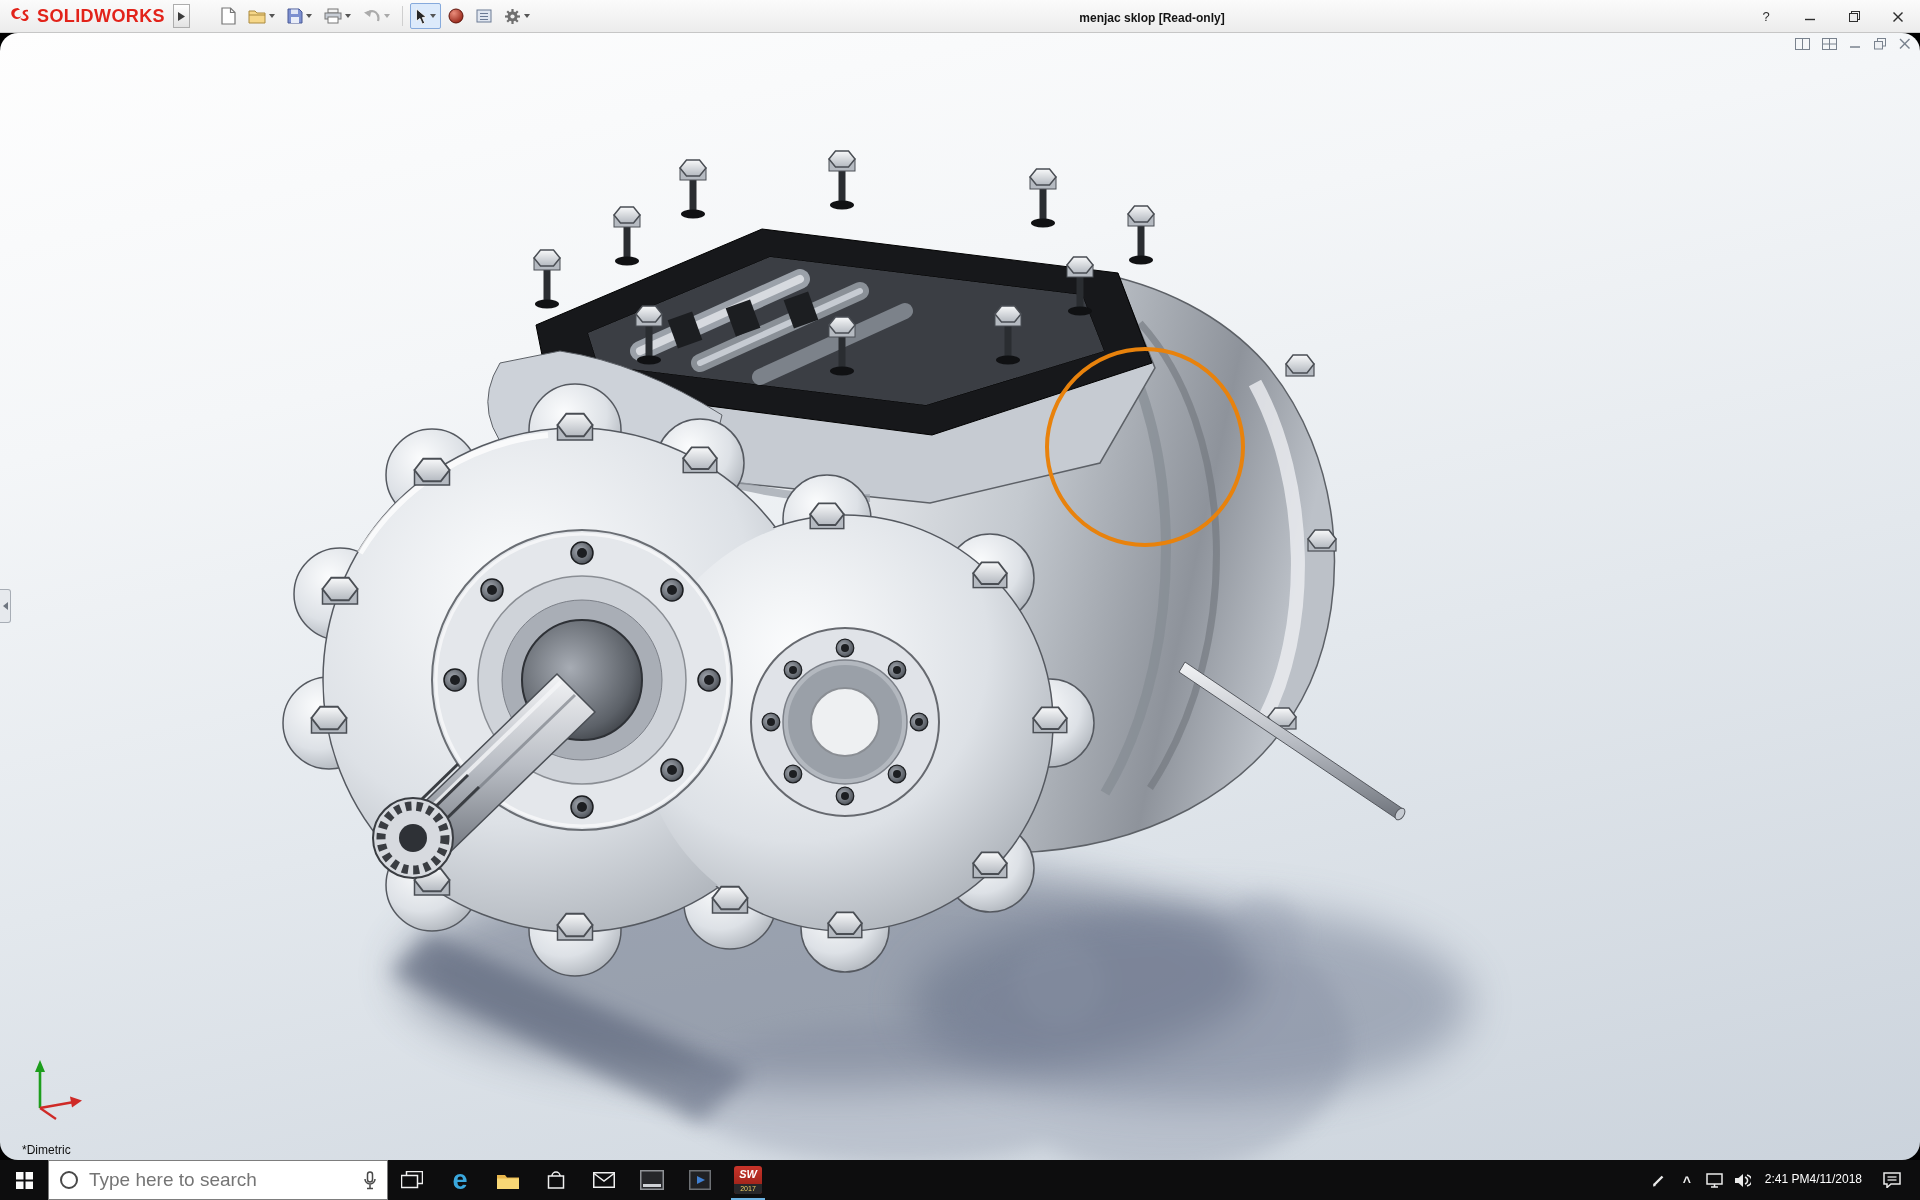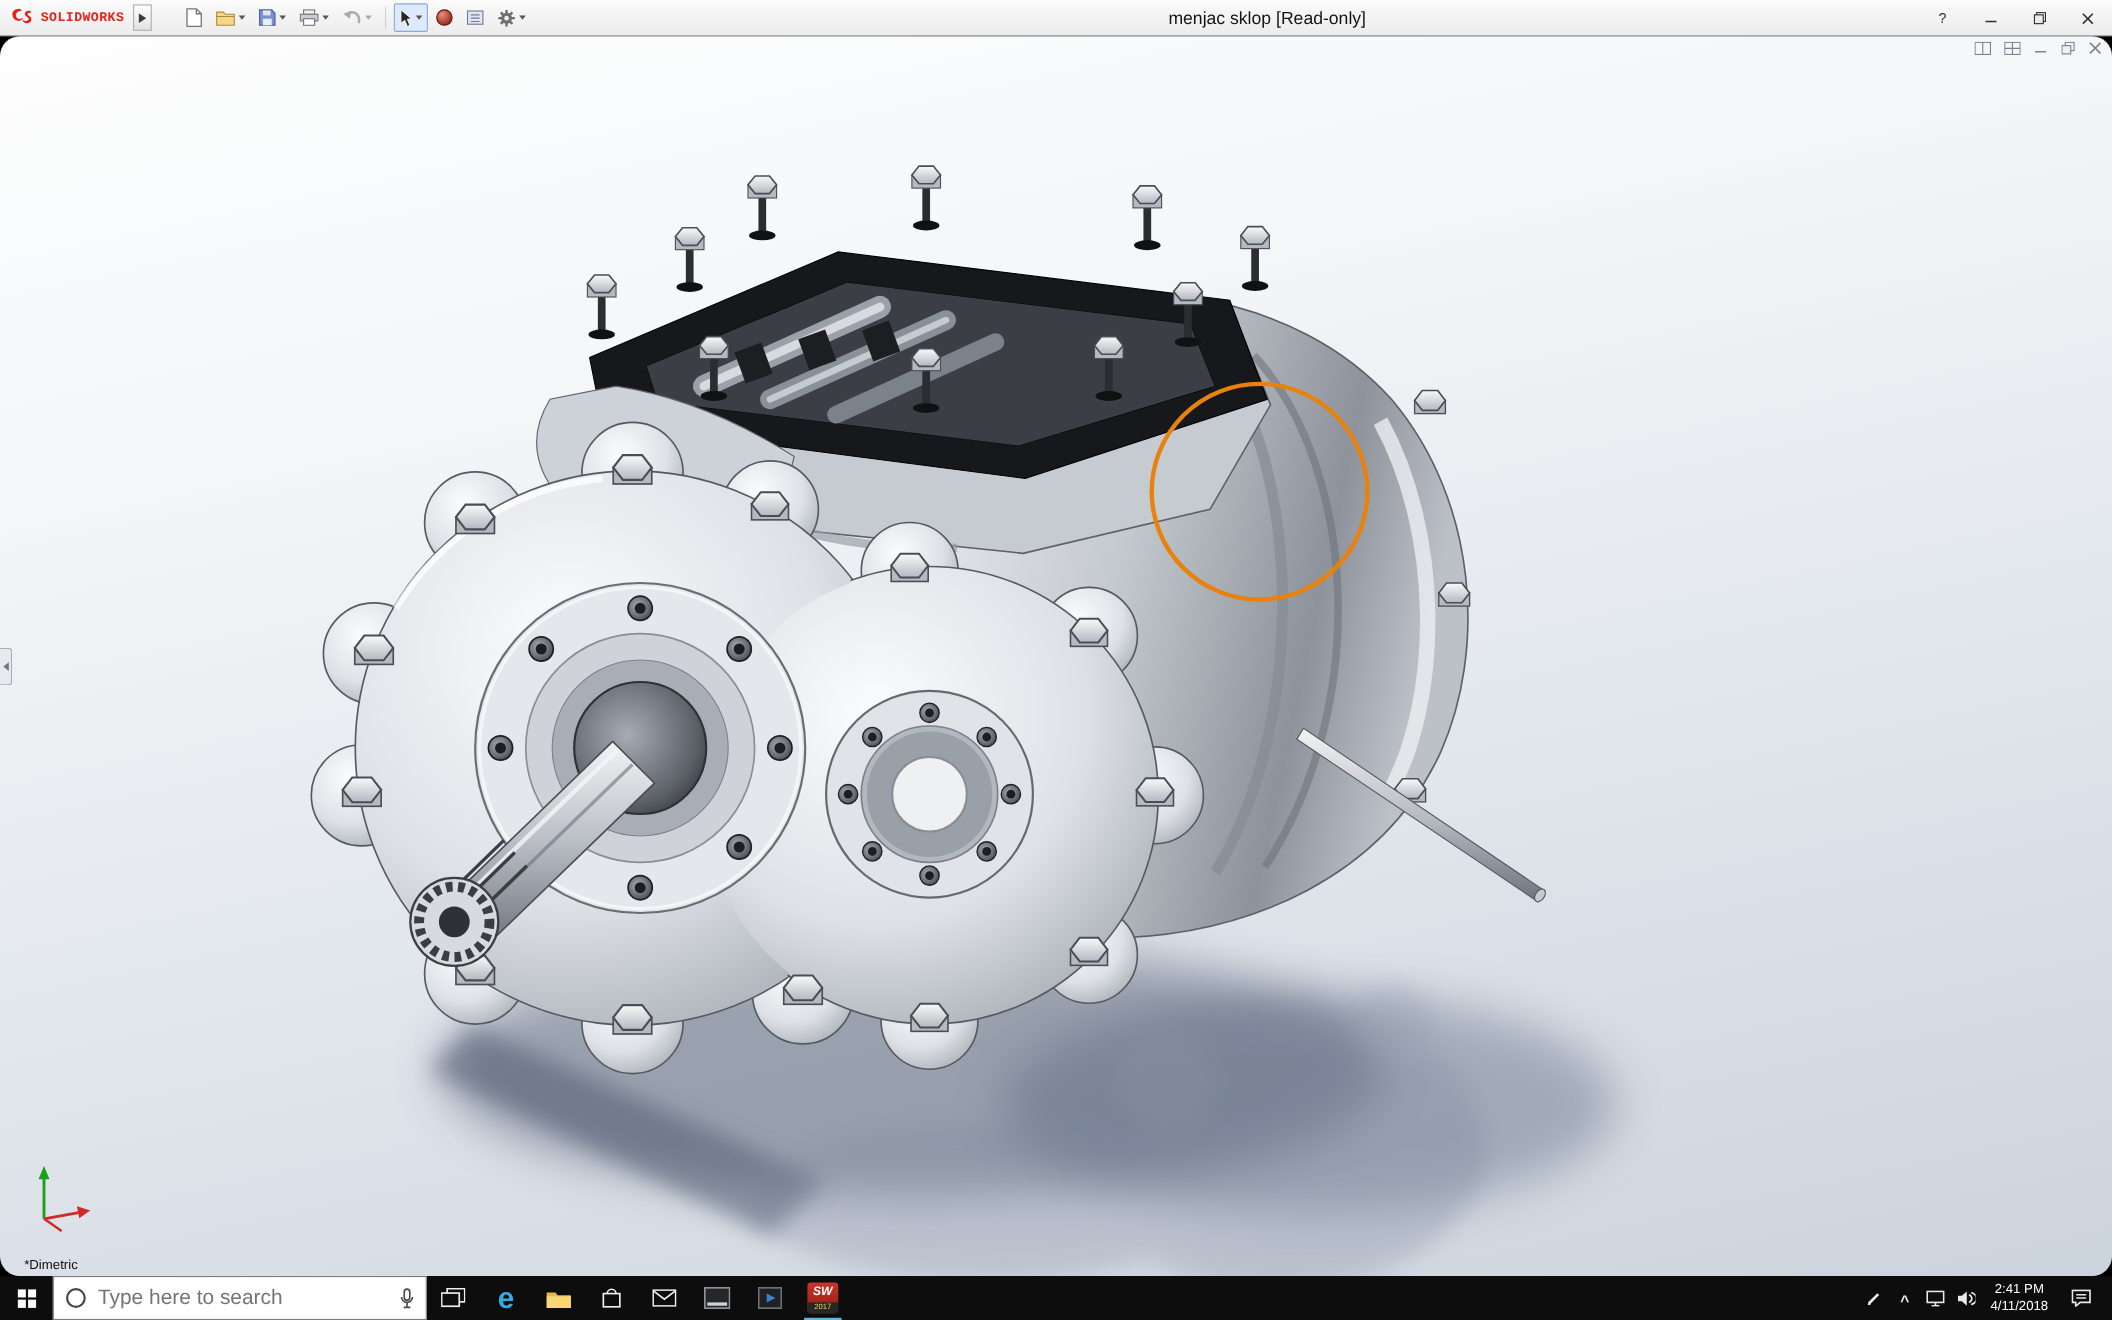--- a/index.html
+++ b/index.html
@@ -4,32 +4,32 @@
 <style>
   * { box-sizing: border-box; margin: 0; padding: 0; }
   html,body { width:1920px; height:1200px; overflow:hidden; font-family:"Liberation Sans", sans-serif; background:#000; }
   .screen { position:relative; width:1920px; height:1200px; }
 
   
   .titlebar { position:absolute; top:0; left:0; width:1920px; height:33px;
     background:linear-gradient(#fbfbfb,#ececec); border-bottom:1px solid #c6c6c6;
     display:flex; align-items:center; z-index:30; }
   .brand { display:flex; align-items:center; gap:5px; padding-left:8px; height:100%; }
-  .brand-text { color:#e2231a; font-weight:bold; font-size:12px; letter-spacing:.4px;font-family:Liberation Mono, monospace; }
+  .brand-text { color:#e2231a; font-weight:bold; font-size:18px; letter-spacing:.4px; }
   .flyout { margin-left:8px; width:17px; height:24px; border:1px solid #adadad;
     background:linear-gradient(#fff,#e2e2e2); display:flex; align-items:center; justify-content:center; }
   .flyout svg { display:block; }
   .toolbar { display:flex; align-items:center; margin-left:26px; gap:2px; }
   .tool { height:26px; display:flex; align-items:center; padding:0 4px; gap:3px; border:1px solid transparent; border-radius:2px; }
   .tool.selected { border:1px solid #86aadc; background:#dceafb; }
   .caret { width:0; height:0; border-left:3.5px solid transparent; border-right:3.5px solid transparent; border-top:4px solid #555; }
   .caret.dim { border-top-color:#a9a9a9; }
   .sep { width:1px; height:20px; background:#cfcfcf; margin:0 5px; }
   .doc-title { position:absolute; left:60%; top:0; height:35px; display:flex; align-items:center;
-    transform:translateX(-50%); font-size:16px; color:#141414; white-space:nowrap; }
+    transform:translateX(-50%); font-size:12px; color:#141414; white-space:nowrap;font-weight:bold; }
   .win-controls { position:absolute; right:0; top:0; height:33px; display:flex; }
   .win-btn { width:44px; height:33px; display:flex; align-items:center; justify-content:center; font-size:13px; color:#2e2e2e; }
 
   
   .viewport { position:absolute; top:33px; left:0; width:1920px; height:1127px;
     background:linear-gradient(168deg,#fefefe 0%,#f4f6f8 28%,#e3e8ed 58%,#cbd3dc 100%); overflow:hidden;border-radius:18px; }
   .model-svg { position:absolute; top:0; left:0; }
   .child-controls { position:absolute; top:5px; right:9px; display:flex; gap:12px; z-index:5; }
   .child-controls svg { display:block; }
   .left-tab { position:absolute; left:0; top:556px; width:11px; height:34px; background:#e6e9ed;
@@ -48,21 +48,21 @@
   .tb-app { width:48px; display:flex; align-items:center; justify-content:center; position:relative; }
   .tb-app.active::after { content:""; position:absolute; bottom:0; left:7px; right:7px; height:2px; background:#6cb2e2; }
   .edge-e { font-size:27px; font-weight:bold; color:#3aa7dd; line-height:1; }
   .sw-tile { width:28px; height:28px; background:linear-gradient(#c8342a,#8e1d14); border-radius:3px; overflow:hidden;
     display:flex; flex-direction:column; align-items:center; justify-content:space-between; }
   .sw-top { font-size:11px; font-weight:bold; font-style:italic; color:#fff; padding-top:3px; line-height:1; }
   .sw-year { font-size:7px; background:#27272a; width:100%; text-align:center; color:#f0d264; line-height:1.4; }
   .tray { margin-left:auto; display:flex; align-items:center; }
   .tray-btn { width:28px; height:40px; display:flex; align-items:center; justify-content:center; }
   .chevron-txt { font-size:14px; font-weight:bold; color:#eee; transform:translateY(2px); }
-  .clock { padding:0 8px; display:flex; flex-direction:column; justify-content:center; text-align:center; font-size:12px; line-height:1.3; }
+  .clock { padding:0 8px; display:flex; flex-direction:row; justify-content:center; text-align:center; font-size:12px; line-height:1.3; }
   .action { width:44px; display:flex; align-items:center; justify-content:center; }
   .show-desktop { width:6px; border-left:1px solid #3a3a3c; }
 </style>
 </head>
 <body>
 
 <div class="screen">
 
   <div class="titlebar">
     <div class="brand">

